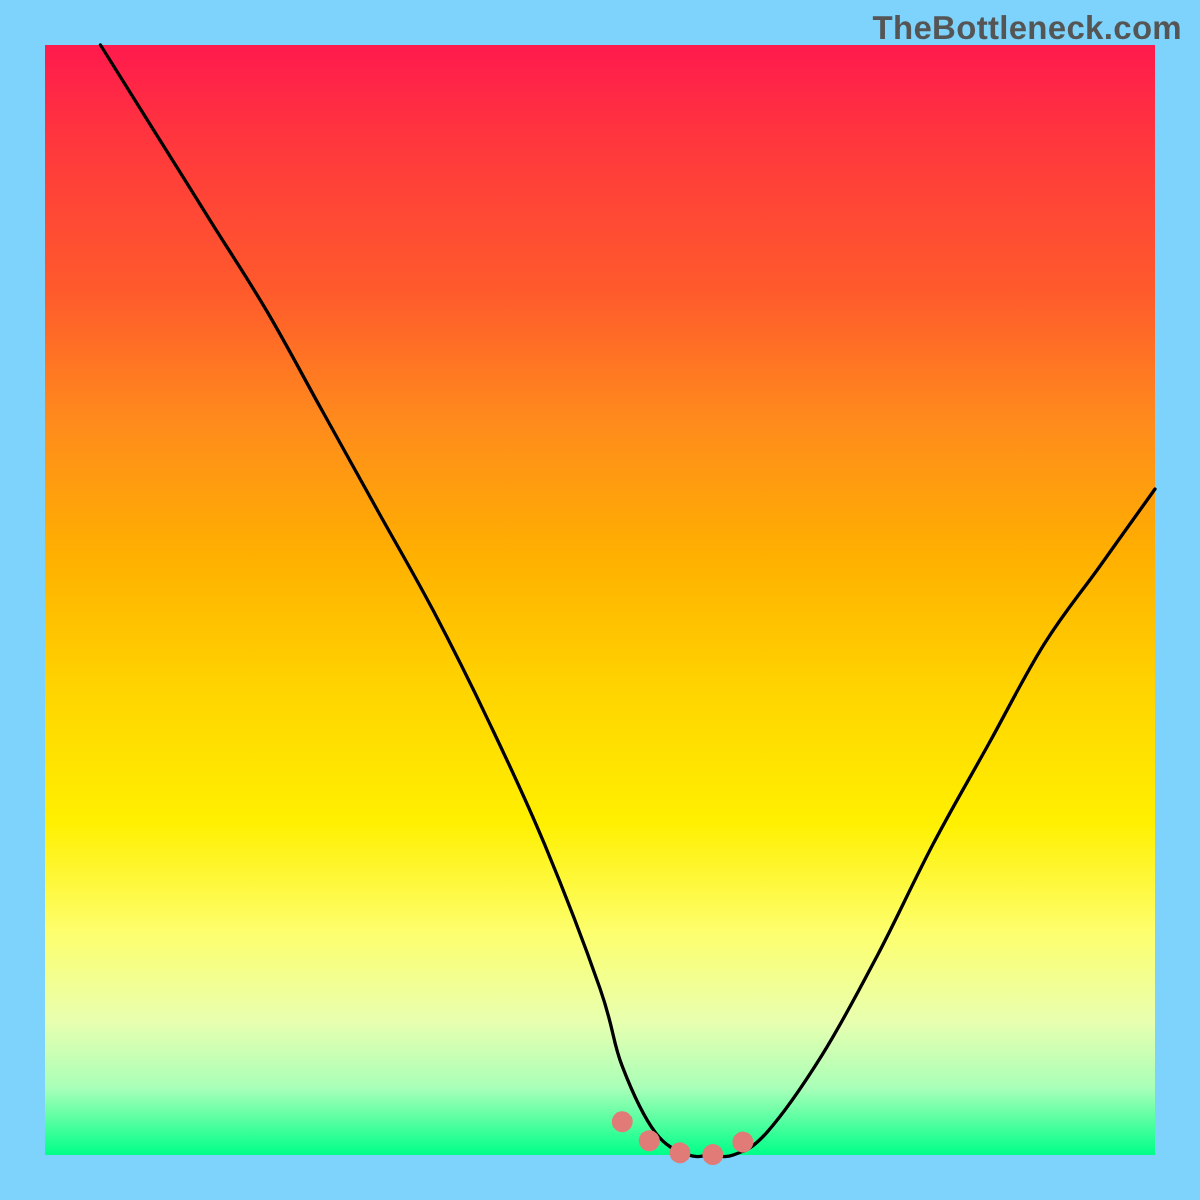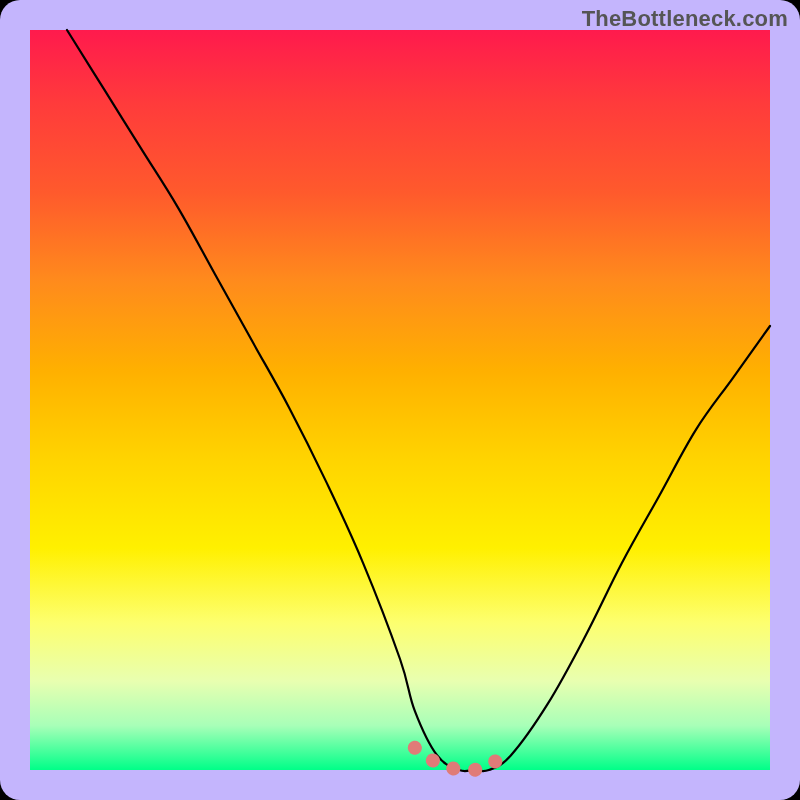--- a/index.html
+++ b/index.html
@@ -1,22 +1,21 @@
 <!DOCTYPE html>
 <html><head>
 <meta charset="utf-8">
 <style>
   * { margin: 0; padding: 0; box-sizing: border-box; }
   html, body { width: 800px; height: 800px; overflow: hidden; background: #000; }
   .canvas {
     position: relative;
     width: 800px;
     height: 800px;
-    background: #c4b5fd;
-    border-radius: 20px;
+    background: #7dd3fc;
   }
   .plot-area {
     position: absolute;
     left: 30px;
     top: 30px;
     width: 740px;
     height: 740px;
     background: linear-gradient(to bottom,
       #ff1a4d 0%,
       #ff3b3b 10%,

